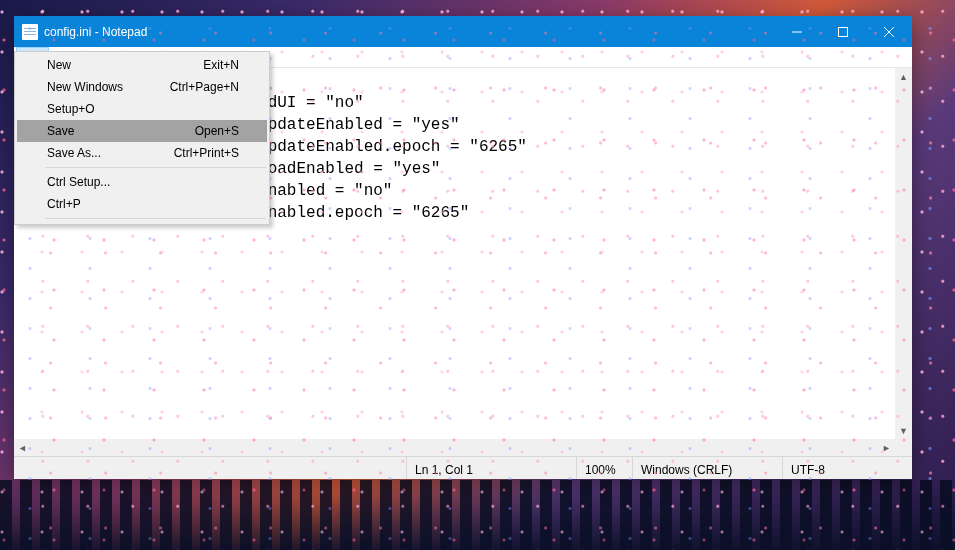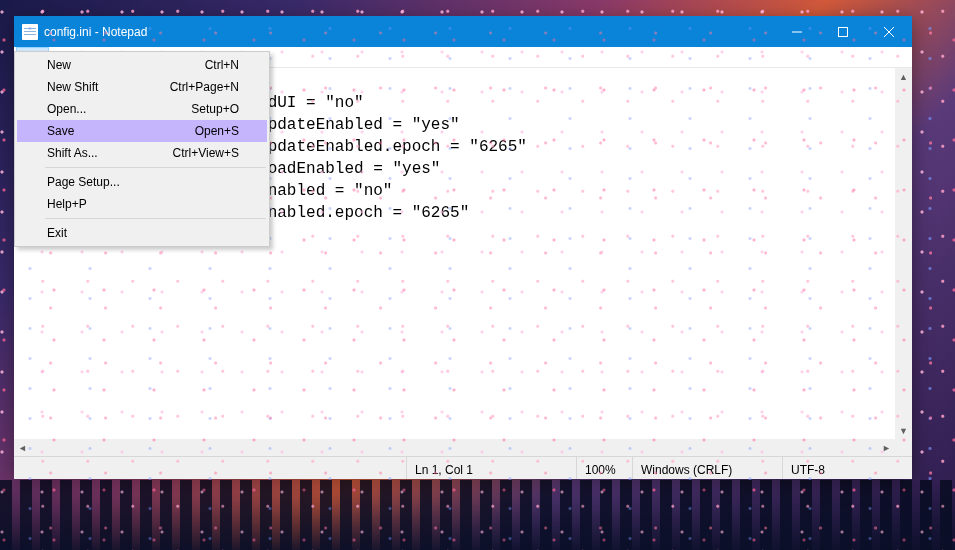--- a/index.html
+++ b/index.html
@@ -107,21 +107,21 @@
     box-shadow: 3px 3px 4px rgba(0,0,0,0.2);
     padding: 2px;
     z-index: 10;
   }
   .dropdown .row {
     display: flex;
     padding: 4px 28px 4px 30px;
     font-size: 12px;
     color: #000;
   }
-  .dropdown .row.hl { background: #c4b5fd; }
+  .dropdown .row.hl { background: #a3a3a3; }
   .dropdown .row .lbl { flex: 1; }
   .dropdown .sep { height: 1px; background: #d7d7d7; margin: 3px 1px 3px 28px; }
 
   
   .editor-wrap {
     flex: 1;
     position: relative;
     border-top: 1px solid #e8e8e8;
     overflow: hidden;
   }
@@ -252,44 +252,39 @@
     <div class="cell" style="width:56px">100%</div>
     <div class="cell" style="width:150px">Windows (CRLF)</div>
     <div class="cell" style="width:130px">UTF-8</div>
   </div>
 
 </div>
 
 <div class="dropdown">
   <div class="row">
     <span class="lbl">New</span>
-      <span>Ctrl+N</span>
-  </div>
-  <div class="row">
-    <span class="lbl">New Shift</span>
+      <span>Exit+N</span>
+  </div>
+  <div class="row">
+    <span class="lbl">New Windows</span>
       <span>Ctrl+Page+N</span>
   </div>
   <div class="row">
-    <span class="lbl">Open...</span>
       <span>Setup+O</span>
   </div>
   <div class="row hl">
     <span class="lbl">Save</span>
       <span>Open+S</span>
   </div>
   <div class="row">
-    <span class="lbl">Shift As...</span>
-      <span>Ctrl+View+S</span>
+    <span class="lbl">Save As...</span>
+      <span>Ctrl+Print+S</span>
   </div>
   <div class="sep"></div>
   <div class="row">
-    <span class="lbl">Page Setup...</span>
+    <span class="lbl">Ctrl Setup...</span>
       <span></span>
   </div>
   <div class="row">
-      <span>Help+P</span>
+      <span>Ctrl+P</span>
   </div>
   <div class="sep"></div>
-  <div class="row">
-    <span class="lbl">Exit</span>
-      <span></span>
-  </div>
 </div>
 
 </body></html>

